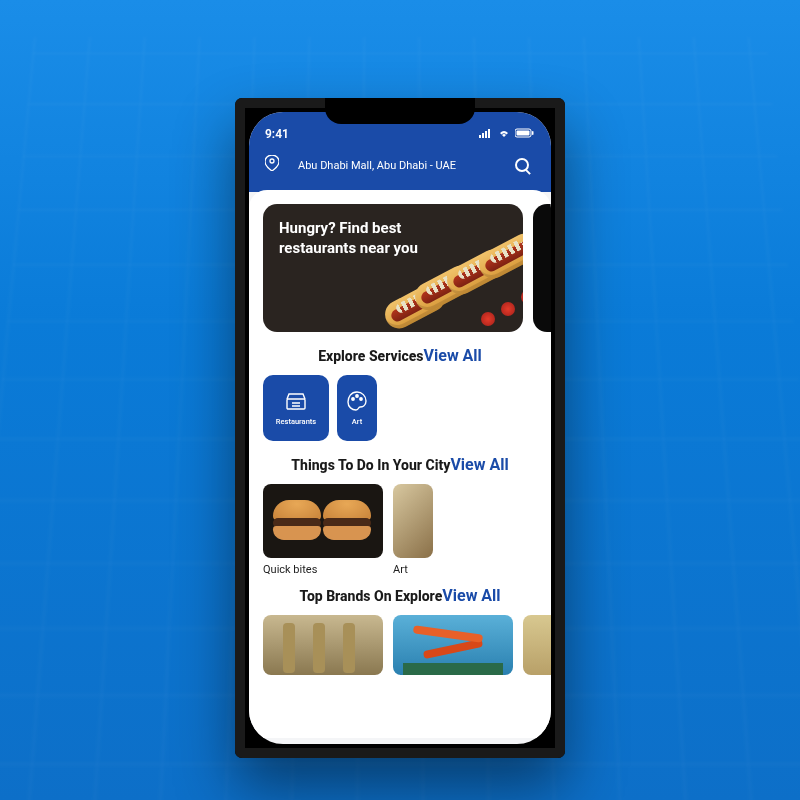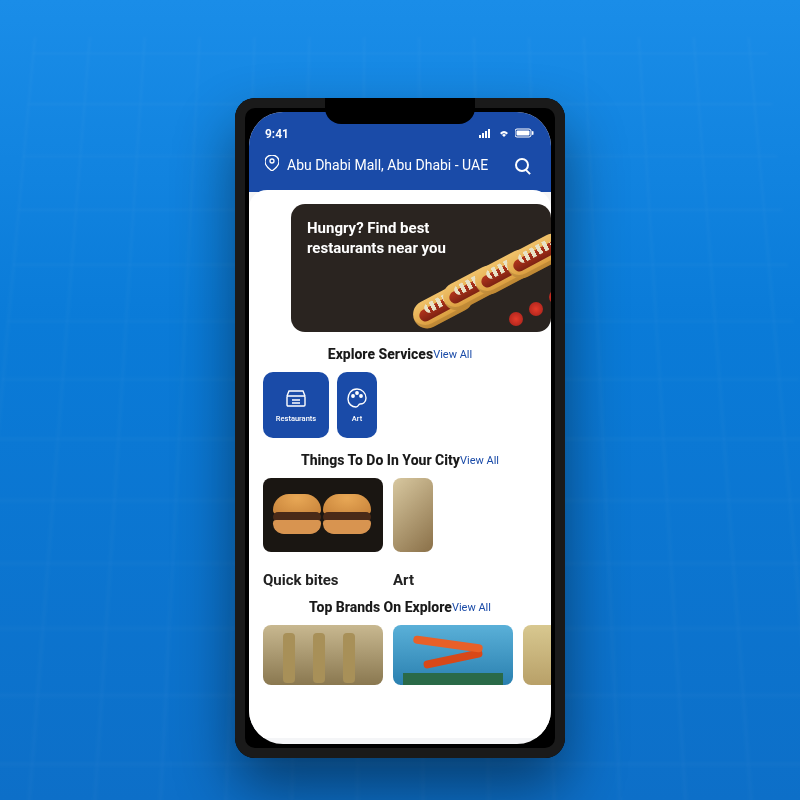--- a/index.html
+++ b/index.html
@@ -8,56 +8,56 @@
     background: linear-gradient(180deg, #1a8de8 0%, #0a7bd8 40%, #0d6fc8 100%);
     font-family: -apple-system, "Segoe UI", Roboto, Arial, sans-serif;
     position: relative; overflow: hidden;
   }
   .bg-grid { position:absolute; inset:0; background:
     repeating-linear-gradient(0deg, rgba(255,255,255,0.08) 0 2px, transparent 2px 60px),
     repeating-linear-gradient(90deg, rgba(255,255,255,0.08) 0 2px, transparent 2px 60px);
     opacity:0.3; transform: perspective(600px) rotateX(8deg); filter:blur(1px);}
   .phone {
     position: absolute; left: 50%; top: 98px; transform: translateX(-50%);
-    width: 330px; height: 660px; background:#000; border-radius: 20px;
+    width: 330px; height: 660px; background:#000; border-radius: 7px;
     box-shadow: 0 30px 60px rgba(0,0,0,0.45), inset 0 0 0 10px #1a1a1a;
     padding: 14px; overflow:hidden;
   }
   .screen { width:100%; height:100%; background:#f4f5f7; border-radius:34px; overflow:hidden; position:relative; }
   .notch { position:absolute; top:0; left:50%; transform:translateX(-50%); width:150px; height:26px; background:#000; border-radius:0 0 16px 16px; z-index:5;}
   .header { background:#1a4ba8; padding:10px 16px 14px; color:#fff; }
   .status { display:flex; justify-content:space-between; align-items:center; font-size:12px; font-weight:600; height:24px;}
   .status-right { display:flex; gap:4px; align-items:center; }
   .loc-row { display:flex; align-items:center; gap:8px; margin-top:6px;}
-  .loc-text { font-size:14px; flex:1;}
+  .loc-text { font-size:11px; flex:1;margin-left:11px;}
   .search-circle { width:26px; height:26px; display:flex; align-items:center; justify-content:center;}
   .search-ico { width:14px; height:14px; border:2px solid #fff; border-radius:50%; position:relative;}
   .search-ico::after { content:""; position:absolute; width:6px; height:2px; background:#fff; bottom:-3px; right:-4px; transform:rotate(45deg);}
   .sheet { background:#fff; border-radius:18px 18px 0 0; margin-top:-2px; padding:14px 14px 0; height:calc(100% - 84px); overflow:hidden;}
-  .hero-row { display:flex; gap:10px;margin-left:28px; }
+  .hero-row { display:flex; gap:10px; }
   .hero { position:relative; min-width:260px; height:128px; background:#2a2420; border-radius:14px; color:#fff; padding:14px 16px; overflow:hidden;}
   .hero2 { min-width:60px; background:#0a0a0a; }
   .hero-txt { font-size:15px; font-weight:700; line-height:1.35; max-width:150px; position:relative; z-index:2;}
   .hotdogs { position:absolute; right:-30px; bottom:-20px; width:180px; height:120px; }
   .hd { position:absolute; transform: rotate(-28deg); }
   .bun { width:64px; height:28px; background:linear-gradient(180deg,#f0c26a,#d99a3a); border-radius:18px; position:relative; box-shadow: inset 0 -4px 0 rgba(0,0,0,0.12);}
   .saus { position:absolute; top:8px; left:6px; width:58px; height:12px; background:linear-gradient(180deg,#b1341c,#7e2212); border-radius:8px;}
   .onion { position:absolute; top:4px; left:14px; width:36px; height:10px; background:repeating-linear-gradient(90deg,#e8e2c6 0 4px, transparent 4px 7px); border-radius:5px;}
   .tomato { position:absolute; width:14px; height:14px; background:radial-gradient(circle,#e53b2a,#a3201a); border-radius:50%;}
   .sec-row { display:flex; justify-content:center; align-items:center; margin:14px 2px 10px;}
   .sec-title { font-size:14px; font-weight:800; color:#1a1a1a;}
-  .view-all { font-size:11px; font-weight:400; color:#1a4ba8; }
+  .view-all { font-size:16px; font-weight:700; color:#1a4ba8; }
   .tiles { display:flex; gap:8px; }
   .tile { min-width:66px; height:66px; background:#1a4ba8; border-radius:10px; color:#fff; display:flex; flex-direction:column; align-items:center; justify-content:center; gap:5px; padding:4px;}
   .tile svg { width:24px; height:24px; }
   .tile-label { font-size:7.5px; font-weight:500; text-align:right; line-height:1.1;}
   .cards { display:flex; gap:10px; }
   .card { min-width:120px; }
   .card-img { width:120px; height:74px; background:#333; border-radius:8px; position:relative; overflow:hidden;}
-  .card-label { font-size:15px; font-weight:700; color:#222; margin-top:19px;}
+  .card-label { font-size:11px; font-weight:400; color:#222; margin-top:5px;}
   .burger { position:absolute; width:48px; height:40px; }
   .burger .bun-top{ position:absolute; top:0; width:48px; height:20px; background:radial-gradient(ellipse at 50% 20%, #e8a856, #c8833a); border-radius:24px 24px 6px 6px;}
   .burger .patty{ position:absolute; top:18px; width:48px; height:10px; background:#4a2a18; border-radius:5px;}
   .burger .bun-bot{ position:absolute; top:26px; width:48px; height:14px; background:#d89450; border-radius:6px 6px 20px 20px;}
   .people { background:linear-gradient(180deg,#cfd7e0,#a8b4c2);}
   .person { position:absolute; bottom:6px; width:18px; }
   .person .head{ width:10px; height:10px; background:#e8c0a0; border-radius:50%; margin:0 auto;}
   .person .body{ width:18px; height:28px; border-radius:6px 6px 2px 2px; margin-top:2px;}
   .brands { display:flex; gap:10px; margin-top:2px;}
   .brand { min-width:120px; height:60px; border-radius:8px; overflow:hidden; position:relative;}

